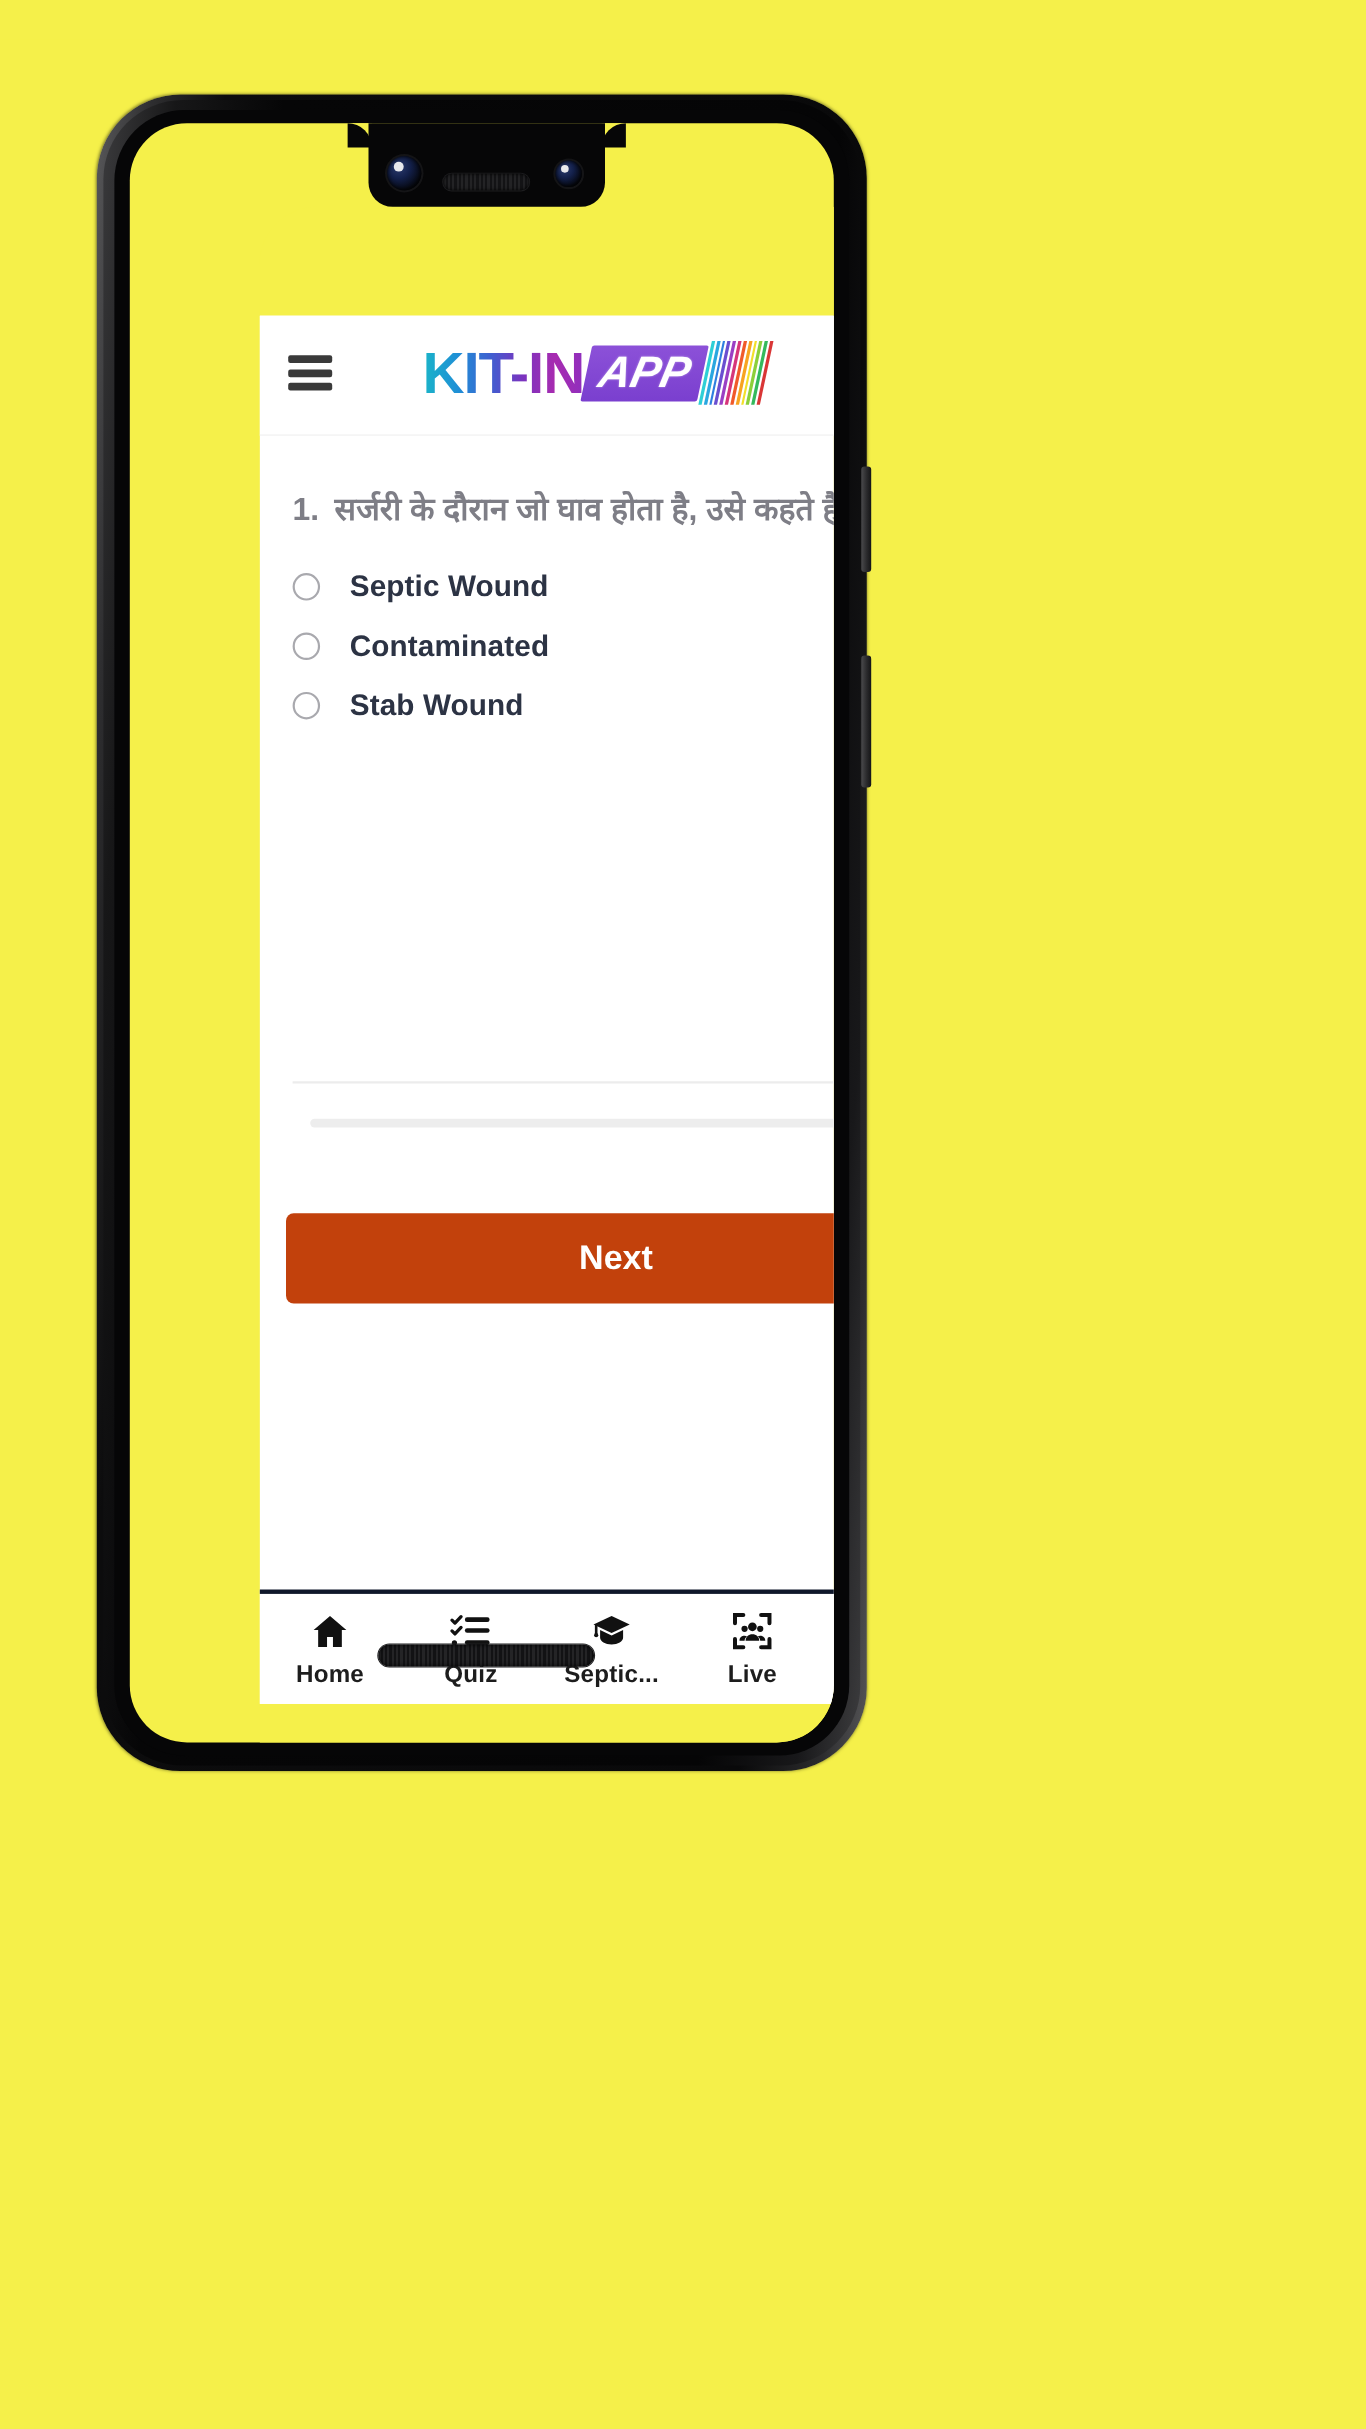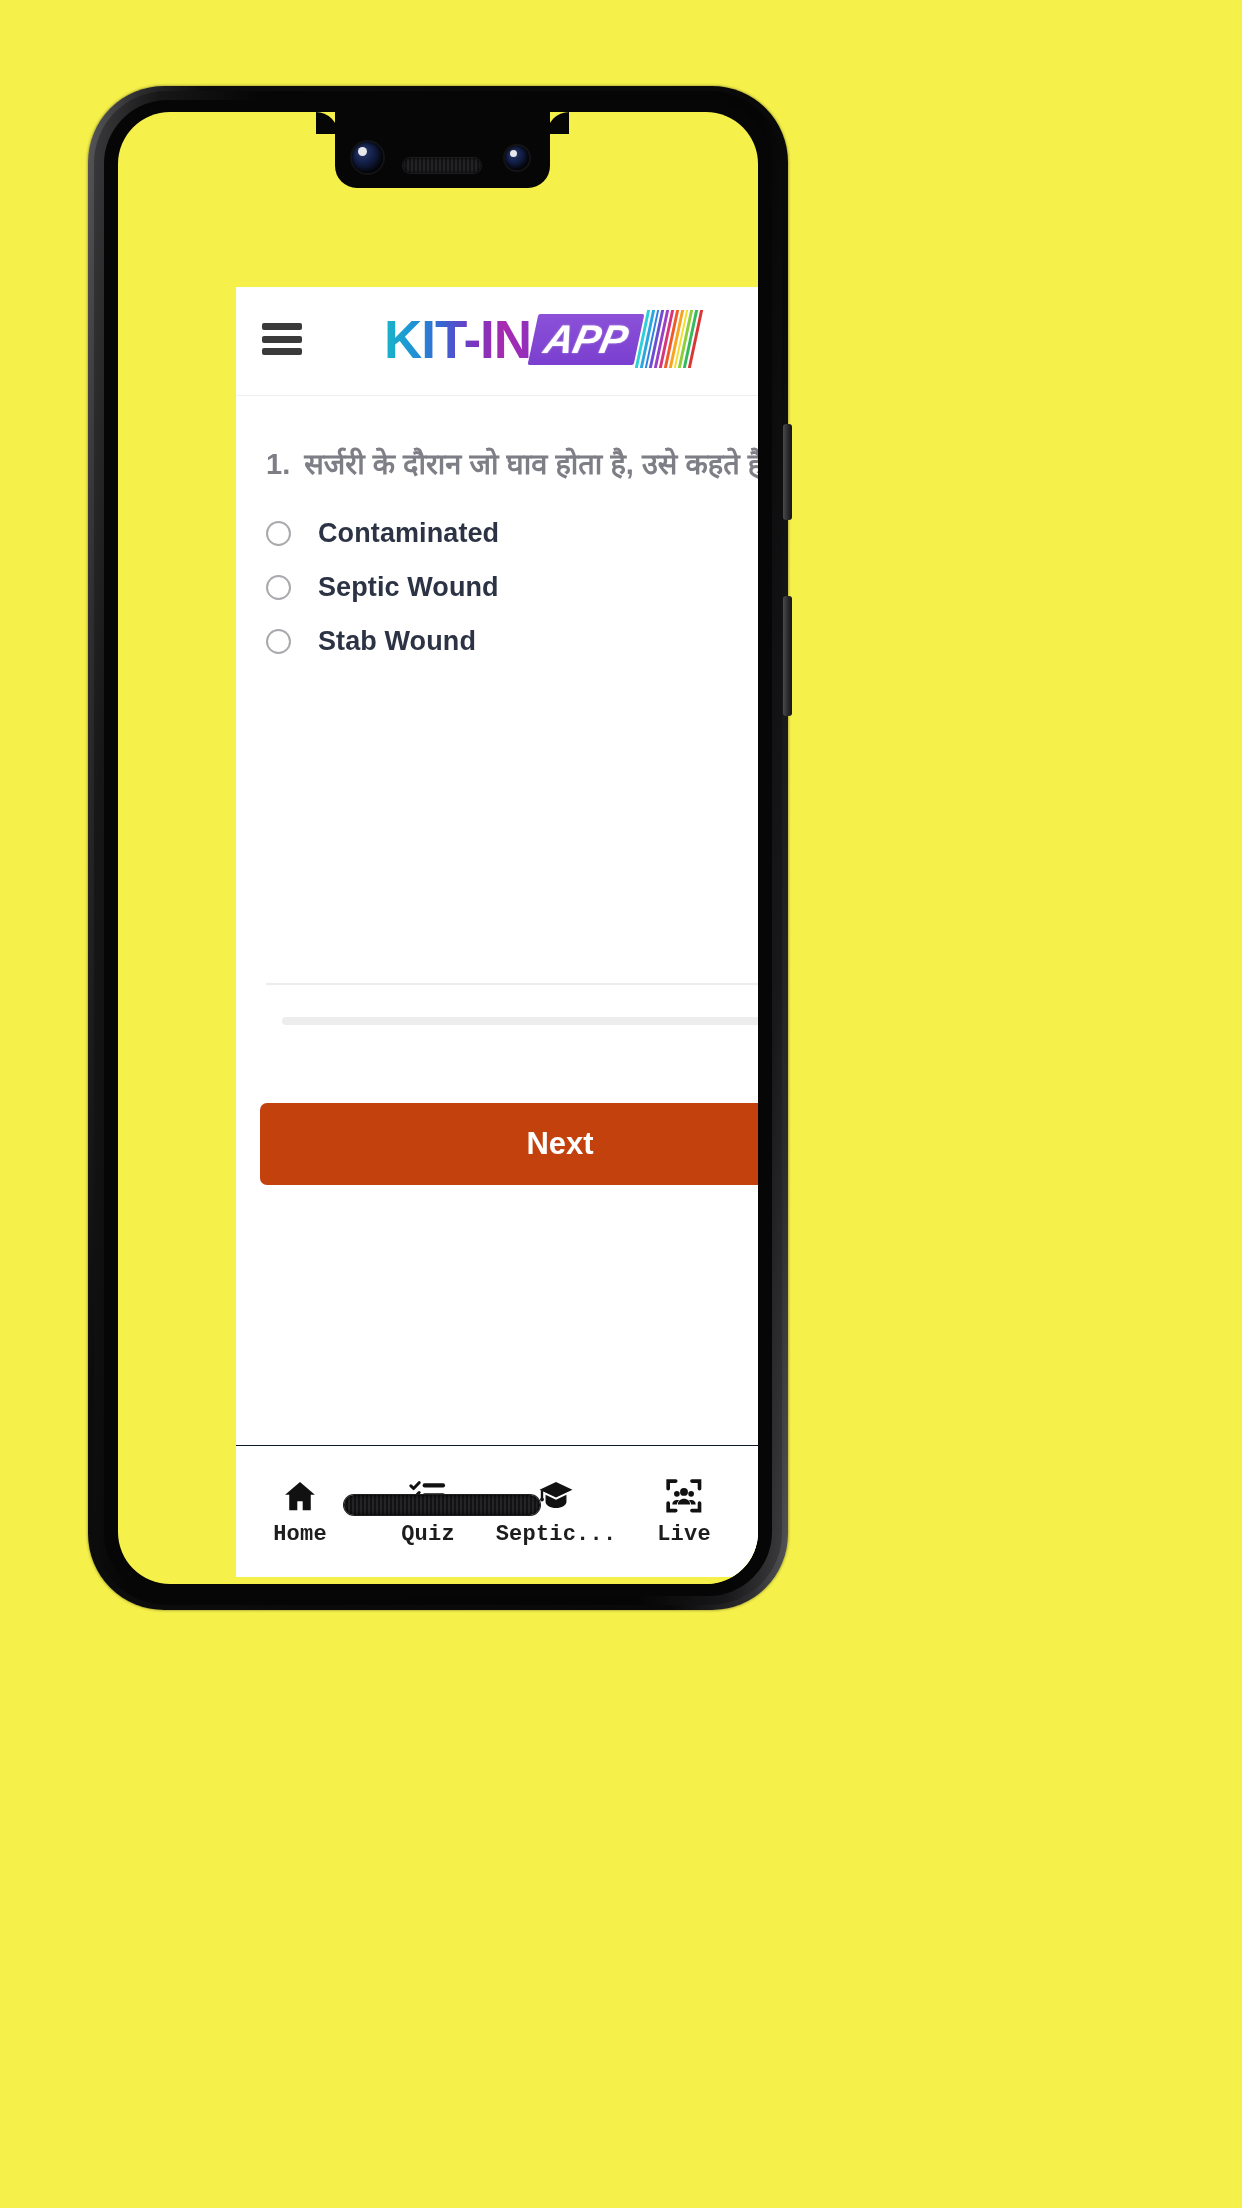--- a/index.html
+++ b/index.html
@@ -156,23 +156,23 @@
   }
   .next-btn{
     position:absolute; left:24px; top:706px; width:600px; height:82px;
     background:#3498db; border:none; border-radius:7px; color:#fff;
     font-size:31px; font-weight:700; cursor:pointer;
     font-family:"Liberation Sans", sans-serif;
   }
 
   
   .bottom-nav{
-    position:absolute; left:0; top:1257px; width:640px; height:132px;
-    background:#fff; border-top:1px solid #0f172a;
-    display:flex; align-items:center; justify-content:space-around;font-family:Liberation Mono, monospace;
+    position:absolute; left:0; top:1257px; width:640px; height:104px;
+    background:#fff; border-top:4px solid #0f172a;
+    display:flex; align-items:center; justify-content:space-around;
   }
   .nav-item{
     display:flex; flex-direction:column; align-items:center; gap:7px;
     width:118px; cursor:pointer;
   }
   .nav-icon{ height:38px; display:flex; align-items:center; justify-content:center; }
   .nav-label{
     font-size:22px; font-weight:700; color:#1d1d1d; white-space:nowrap;
     letter-spacing:.2px;
   }
@@ -230,25 +230,25 @@
       <div class="quiz-body" style="top:209px;">
 
         <div class="question">
           <span class="q-num">1.</span>
           <span class="q-text">सर्जरी के दौरान जो घाव होता है, उसे कहते है</span>
         </div>
 
         <div class="options" id="options-list">
             <div class="option">
               <span class="radio"></span>
-              <span class="opt-label">Contaminated</span>
+              <span class="opt-label">Septic Wound</span>
             </div>
             <div class="option">
               <span class="radio"></span>
-              <span class="opt-label">Septic Wound</span>
+              <span class="opt-label">Contaminated</span>
             </div>
             <div class="option">
               <span class="radio"></span>
               <span class="opt-label">Stab Wound</span>
             </div>
           </div>
 
         <div class="divider"></div>
 
         <div class="progress-wrap">

